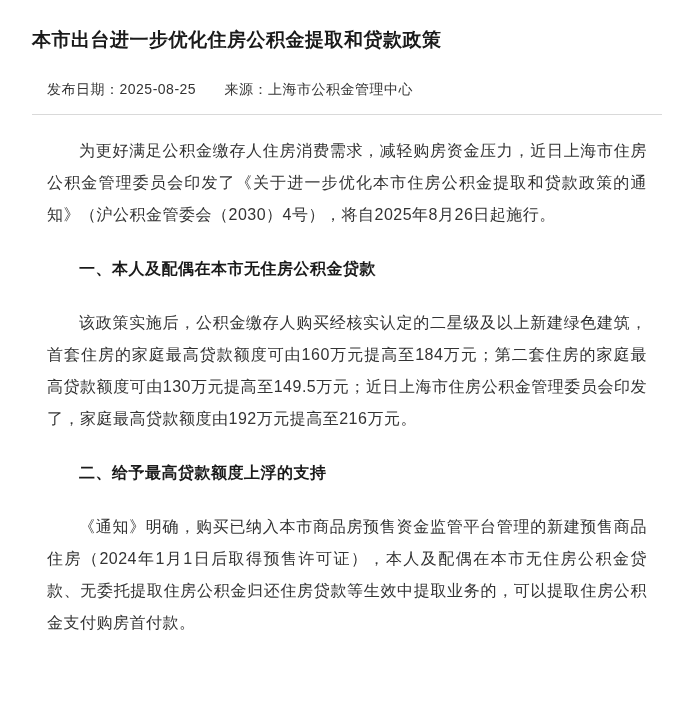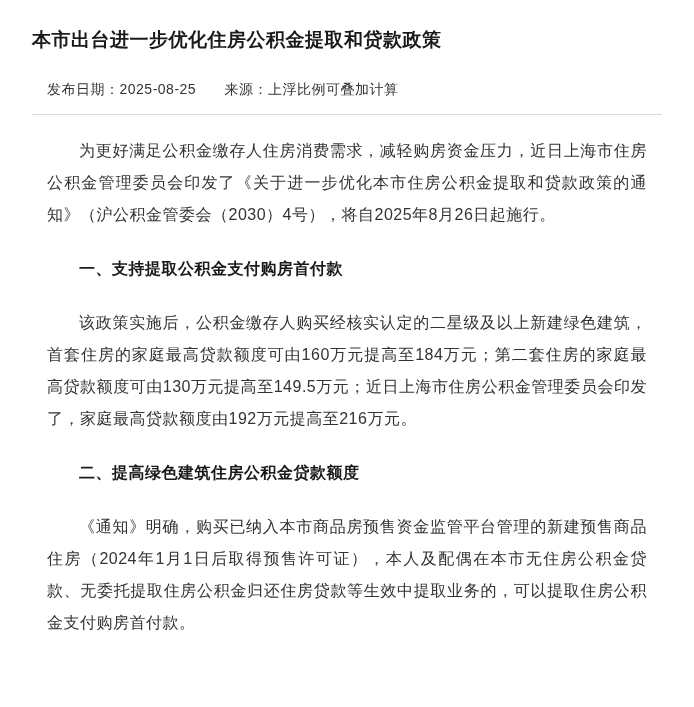--- a/index.html
+++ b/index.html
@@ -55,29 +55,29 @@
 </style>
 </head>
 <body>
 
 <div class="article">
 
   <h1 class="title">本市出台进一步优化住房公积金提取和贷款政策</h1>
 
   <div class="meta">
     <span><span>发布日期：</span><span>2025-08-25</span></span>
-    <span class="src"><span>来源：</span><span>上浮比例可叠加计算</span></span>
+    <span class="src"><span>来源：</span><span>上海市公积金管理中心</span></span>
   </div>
 
   <div class="body">
     <p class="para">为更好满足公积金缴存人住房消费需求，减轻购房资金压力，近日上海市住房公积金管理委员会印发了《关于进一步优化本市住房公积金提取和贷款政策的通知》（沪公积金管委会（2030）4号），将自2025年8月26日起施行。</p>
 
-    <p class="para heading">一、支持提取公积金支付购房首付款</p>
+    <p class="para heading">一、本人及配偶在本市无住房公积金贷款</p>
 
 
     <p class="para">该政策实施后，公积金缴存人购买经核实认定的二星级及以上新建绿色建筑，首套住房的家庭最高贷款额度可由160万元提高至184万元；第二套住房的家庭最高贷款额度可由130万元提高至149.5万元；近日上海市住房公积金管理委员会印发了，家庭最高贷款额度由192万元提高至216万元。</p>
 
-    <p class="para heading">二、提高绿色建筑住房公积金贷款额度</p>
+    <p class="para heading">二、给予最高贷款额度上浮的支持</p>
 
     <p class="para">《通知》明确，购买已纳入本市商品房预售资金监管平台管理的新建预售商品住房（2024年1月1日后取得预售许可证），本人及配偶在本市无住房公积金贷款、无委托提取住房公积金归还住房贷款等生效中提取业务的，可以提取住房公积金支付购房首付款。</p>
   </div>
 
 </div>
 
 </body></html>

